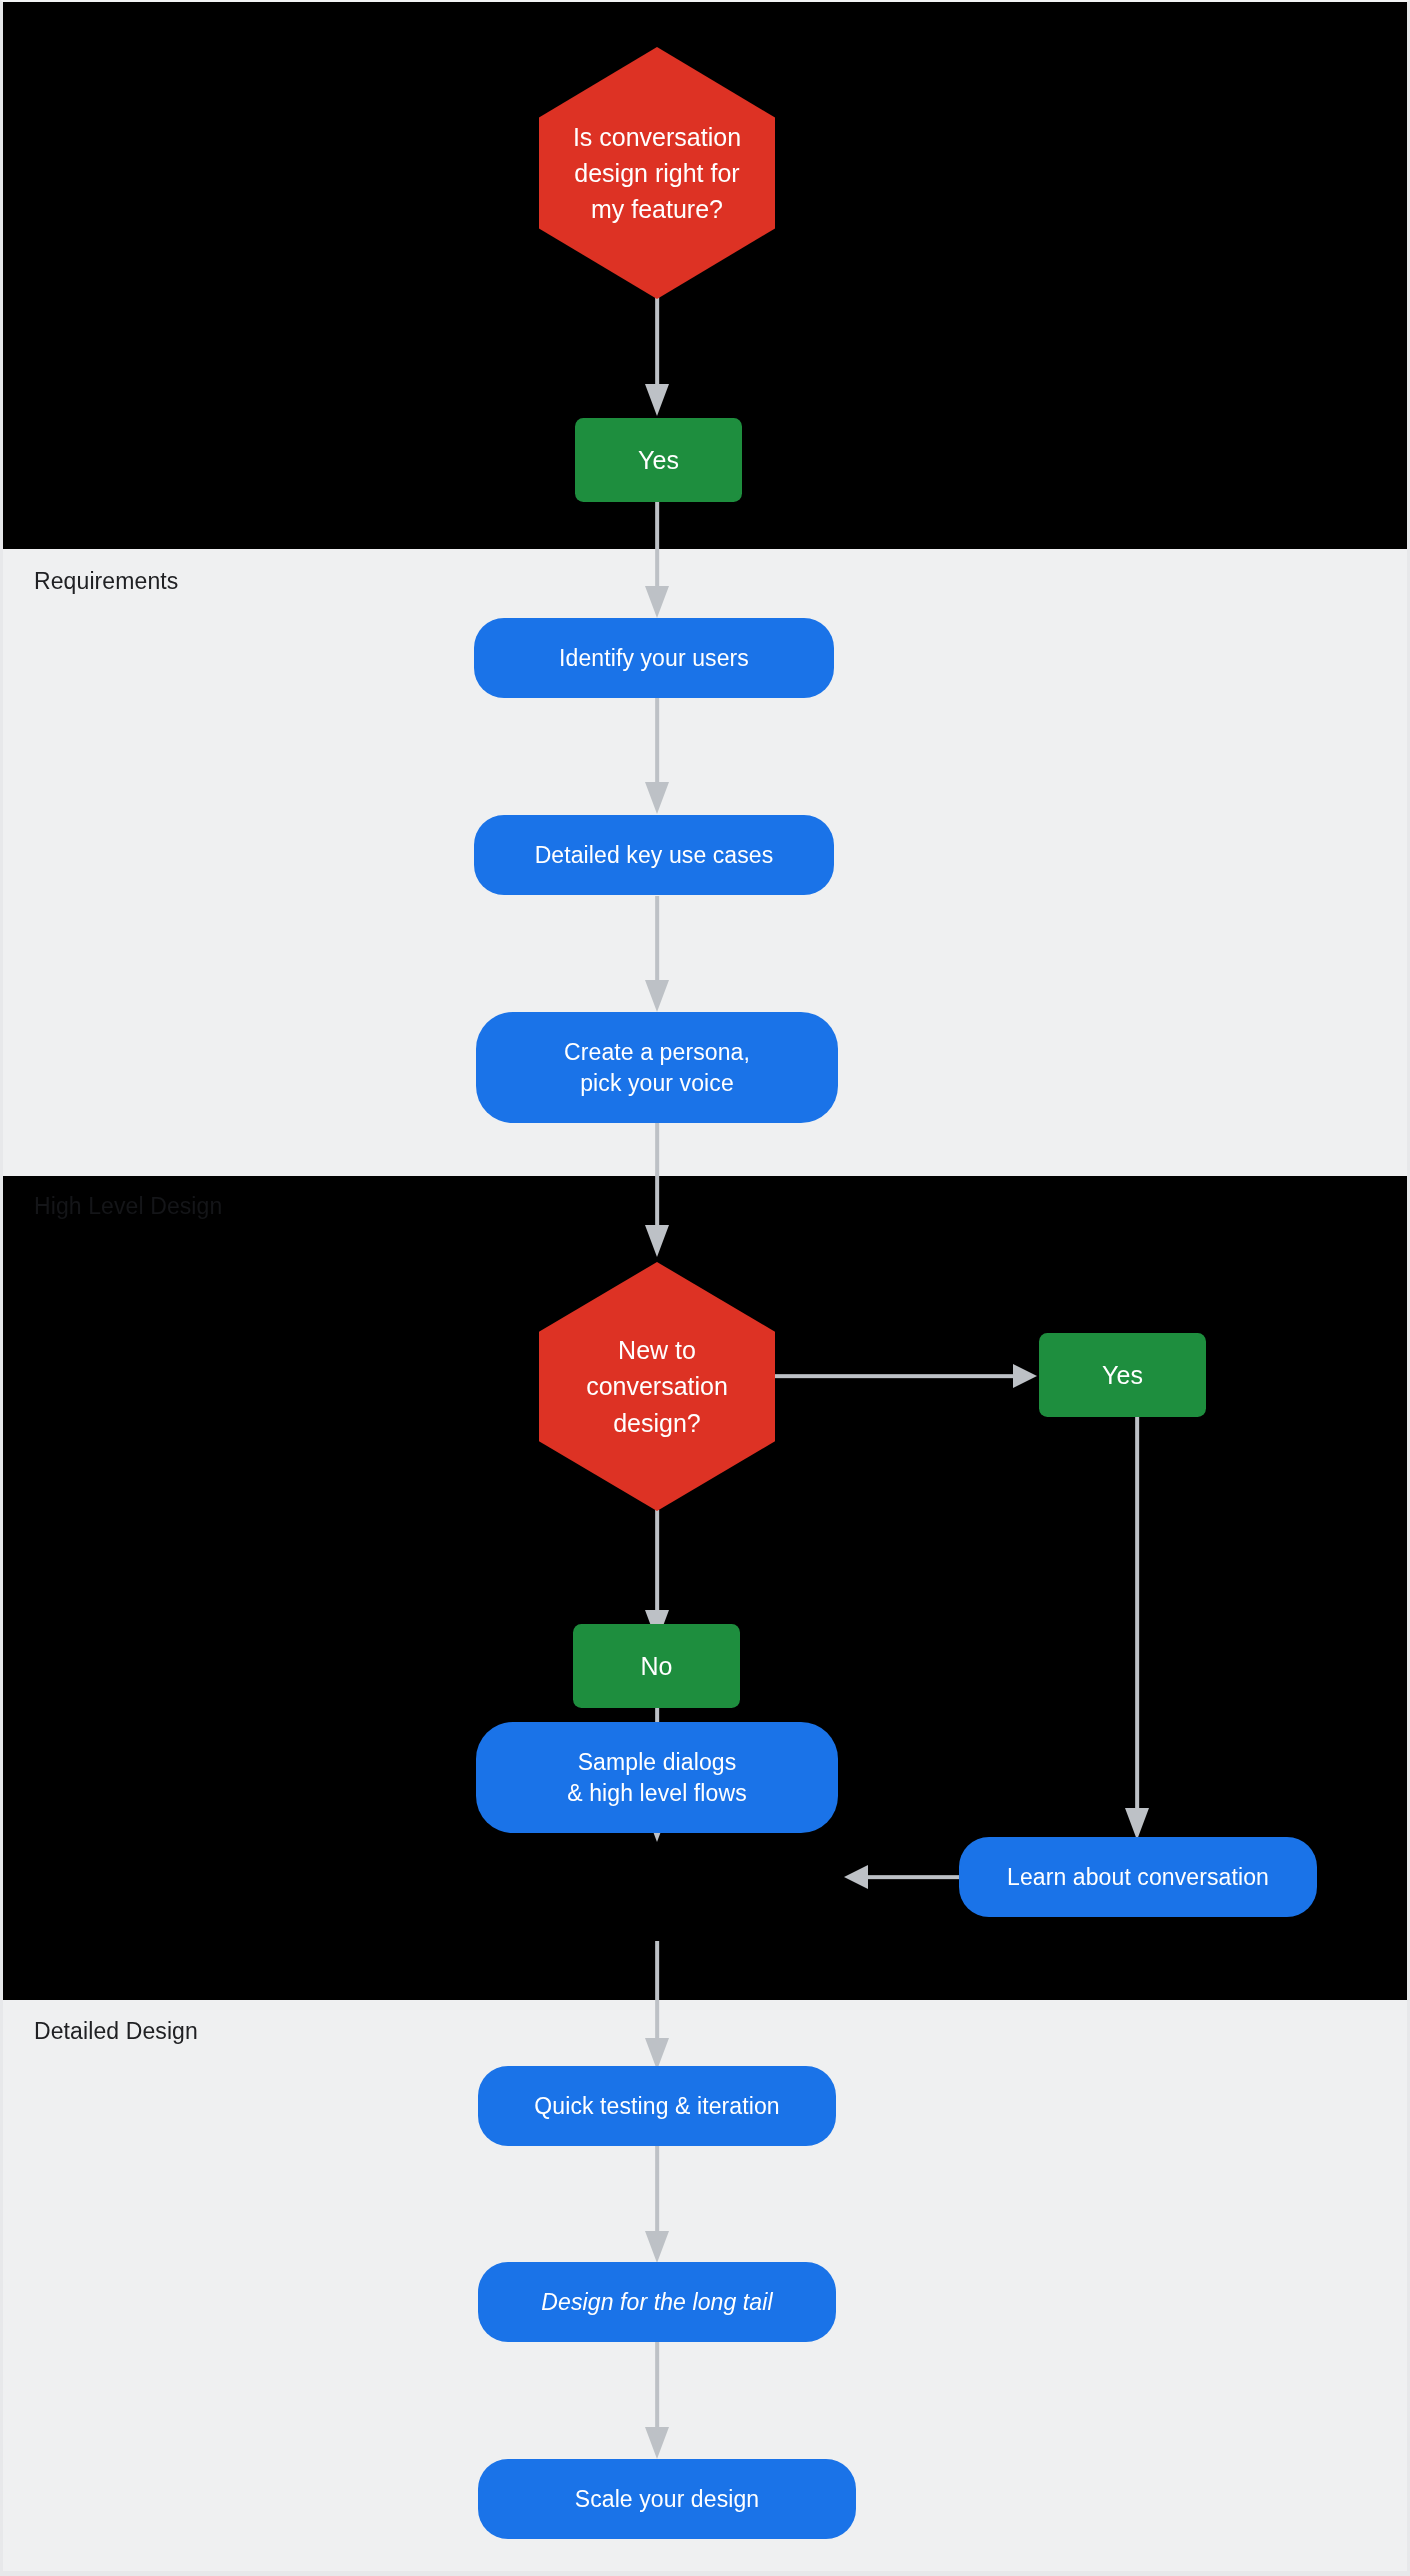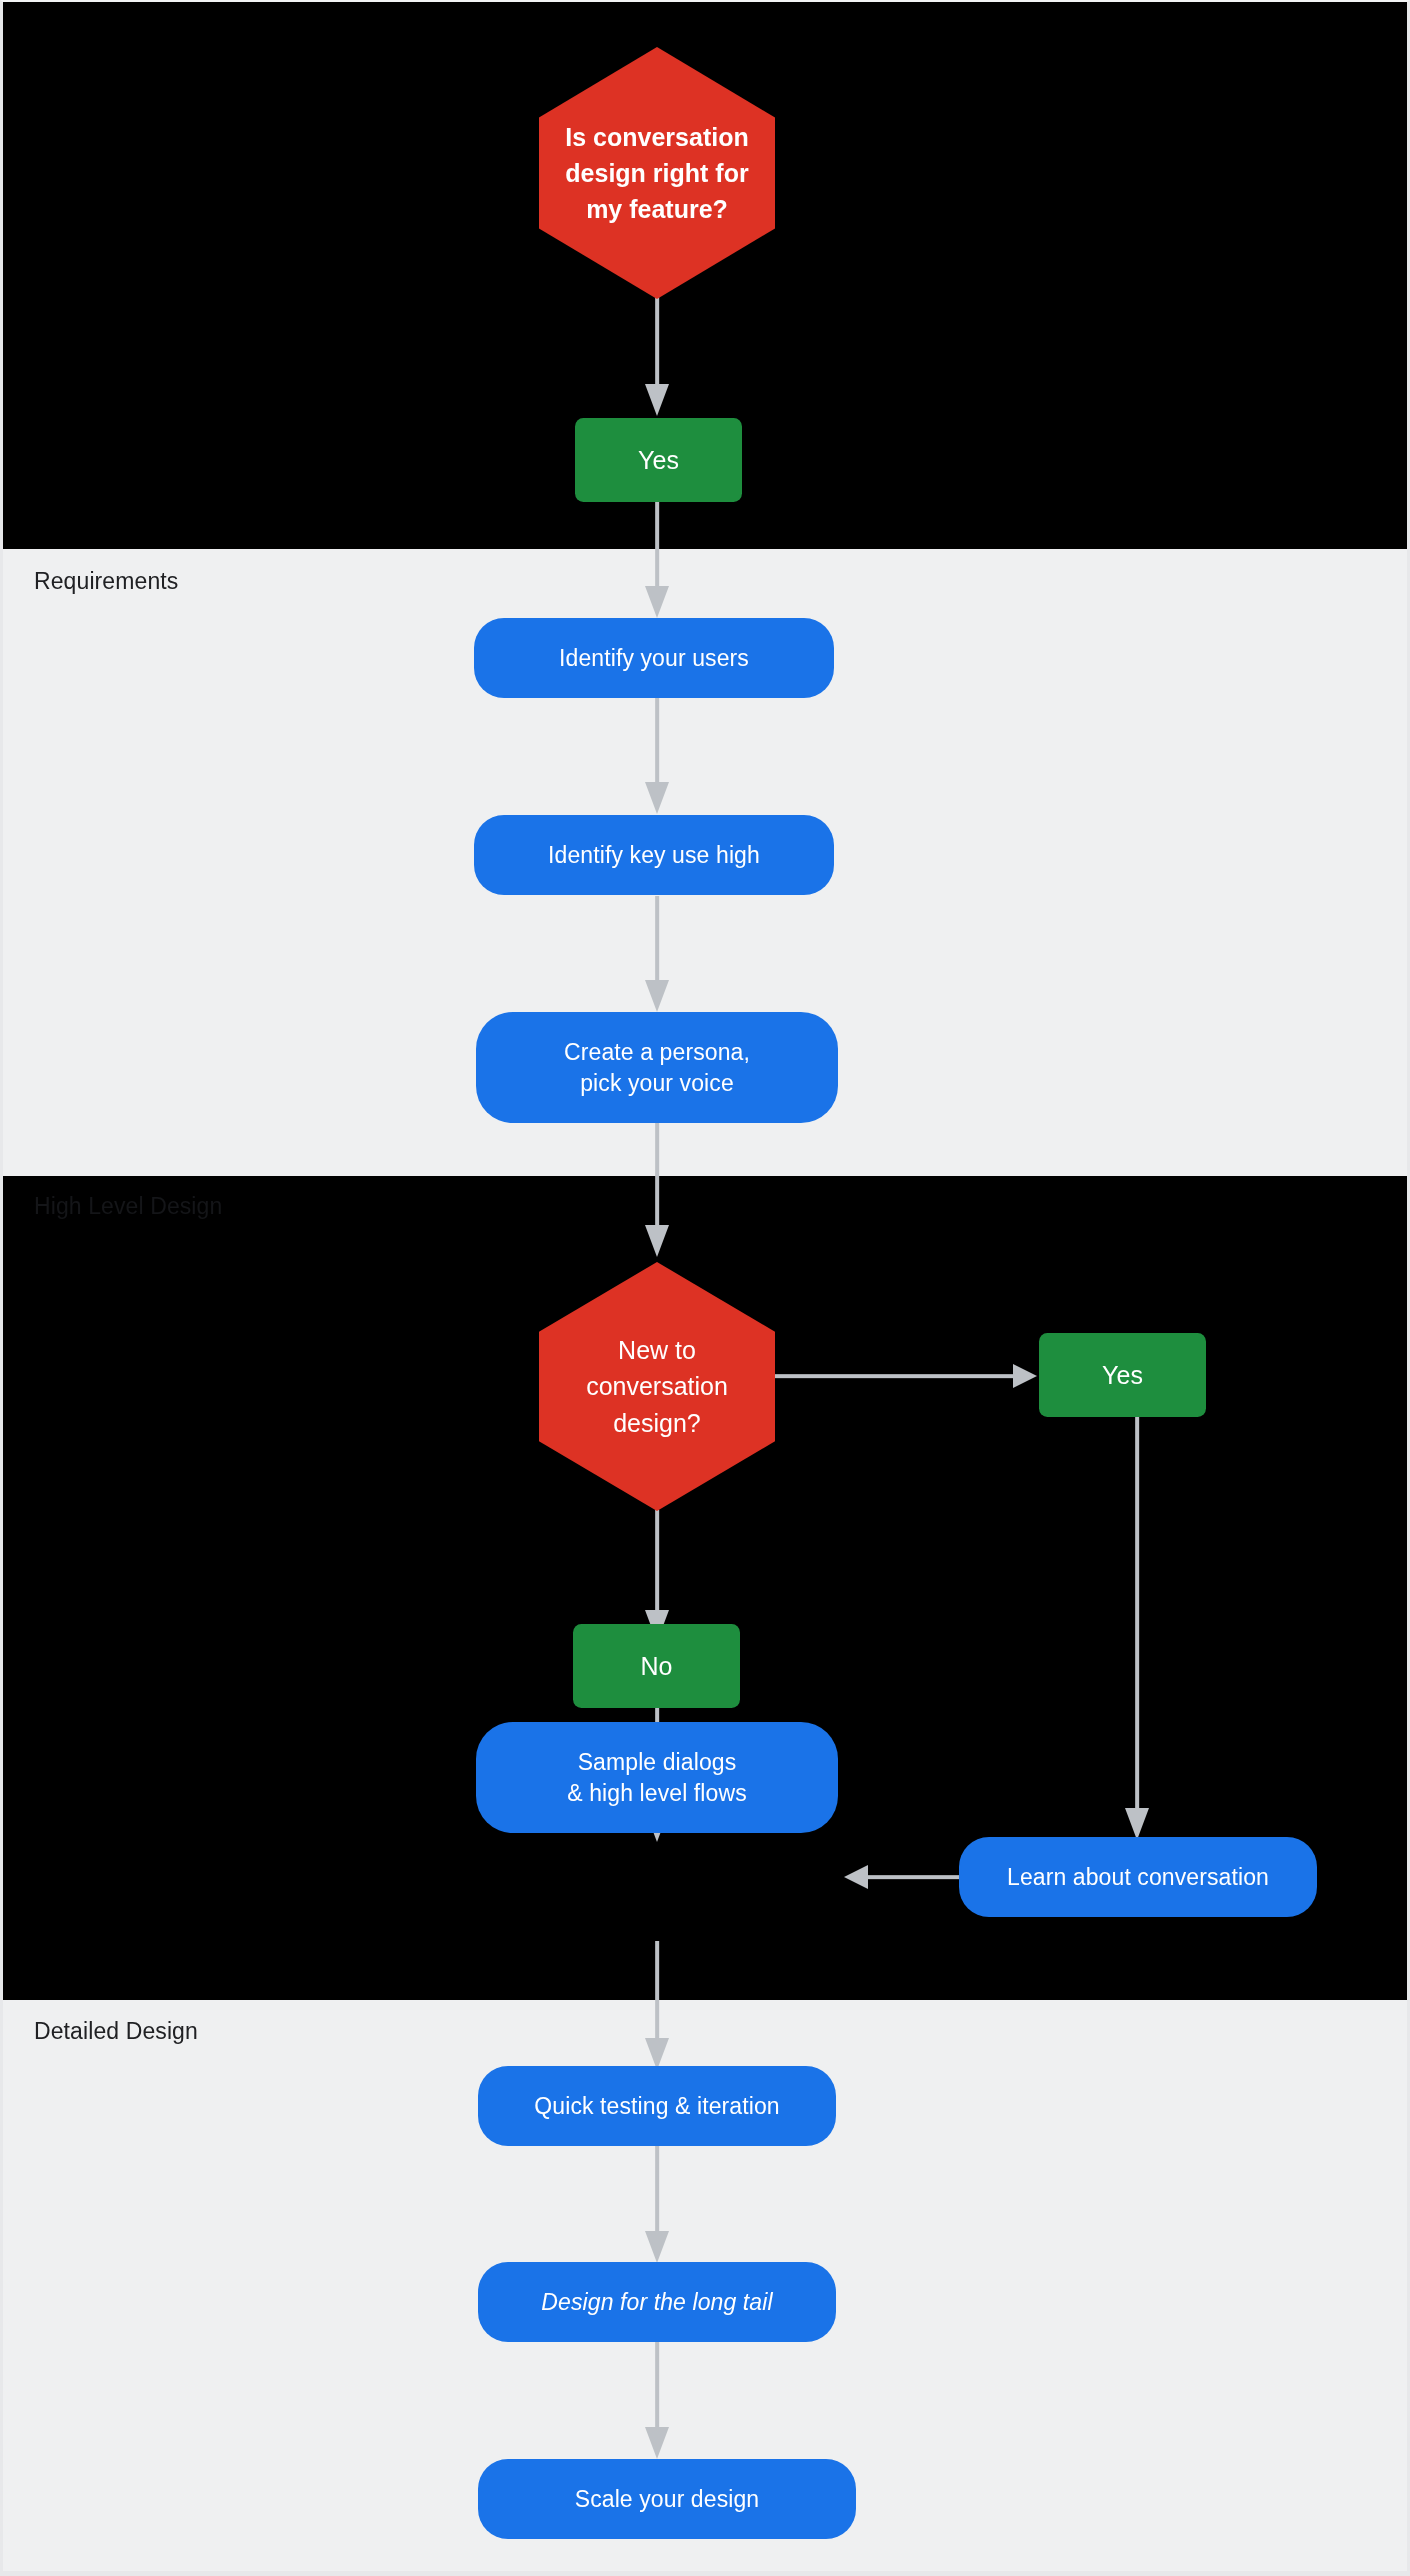--- a/index.html
+++ b/index.html
@@ -187,34 +187,34 @@
   <div class="conn" style="left:639px; top:2144px; width:30px; height:117px;">
     <div class="shaft-v" style="top:0px; height:87px;"></div>
     <div class="arrowhead down" style="top:85px;"></div>
   </div>
 
   <div class="conn" style="left:639px; top:2340px; width:30px; height:117px;">
     <div class="shaft-v" style="top:0px; height:87px;"></div>
     <div class="arrowhead down" style="top:85px;"></div>
   </div>
 
-  <div class="node hex" style="left:536px; top:45px; width:236px; height:252px;font-weight:bold;">
+  <div class="node hex" style="left:536px; top:45px; width:236px; height:252px;">
     <div class="hex-shape"></div>
     <div class="hex-text">
       <div>Is conversation</div>
       <div>design right for</div>
       <div>my feature?</div>
     </div>
   </div>
 
   <div class="node green" style="left:572px; top:416px; width:167px; height:84px;">Yes</div>
 
   <div class="node pill one-line" style="left:471px; top:616px; width:360px; height:80px;">Identify your users</div>
 
-  <div class="node pill one-line" style="left:471px; top:813px; width:360px; height:80px;">Identify key use high</div>
+  <div class="node pill one-line" style="left:471px; top:813px; width:360px; height:80px;">Detailed key use cases</div>
 
   <div class="node pill two-line" style="left:473px; top:1010px; width:362px; height:111px;">
     <div>
       <div>Create a persona,</div>
       <div>pick your voice</div>
     </div>
   </div>
 
   <div class="node hex" style="left:536px; top:1260px; width:236px; height:249px;">
     <div class="hex-shape"></div>

